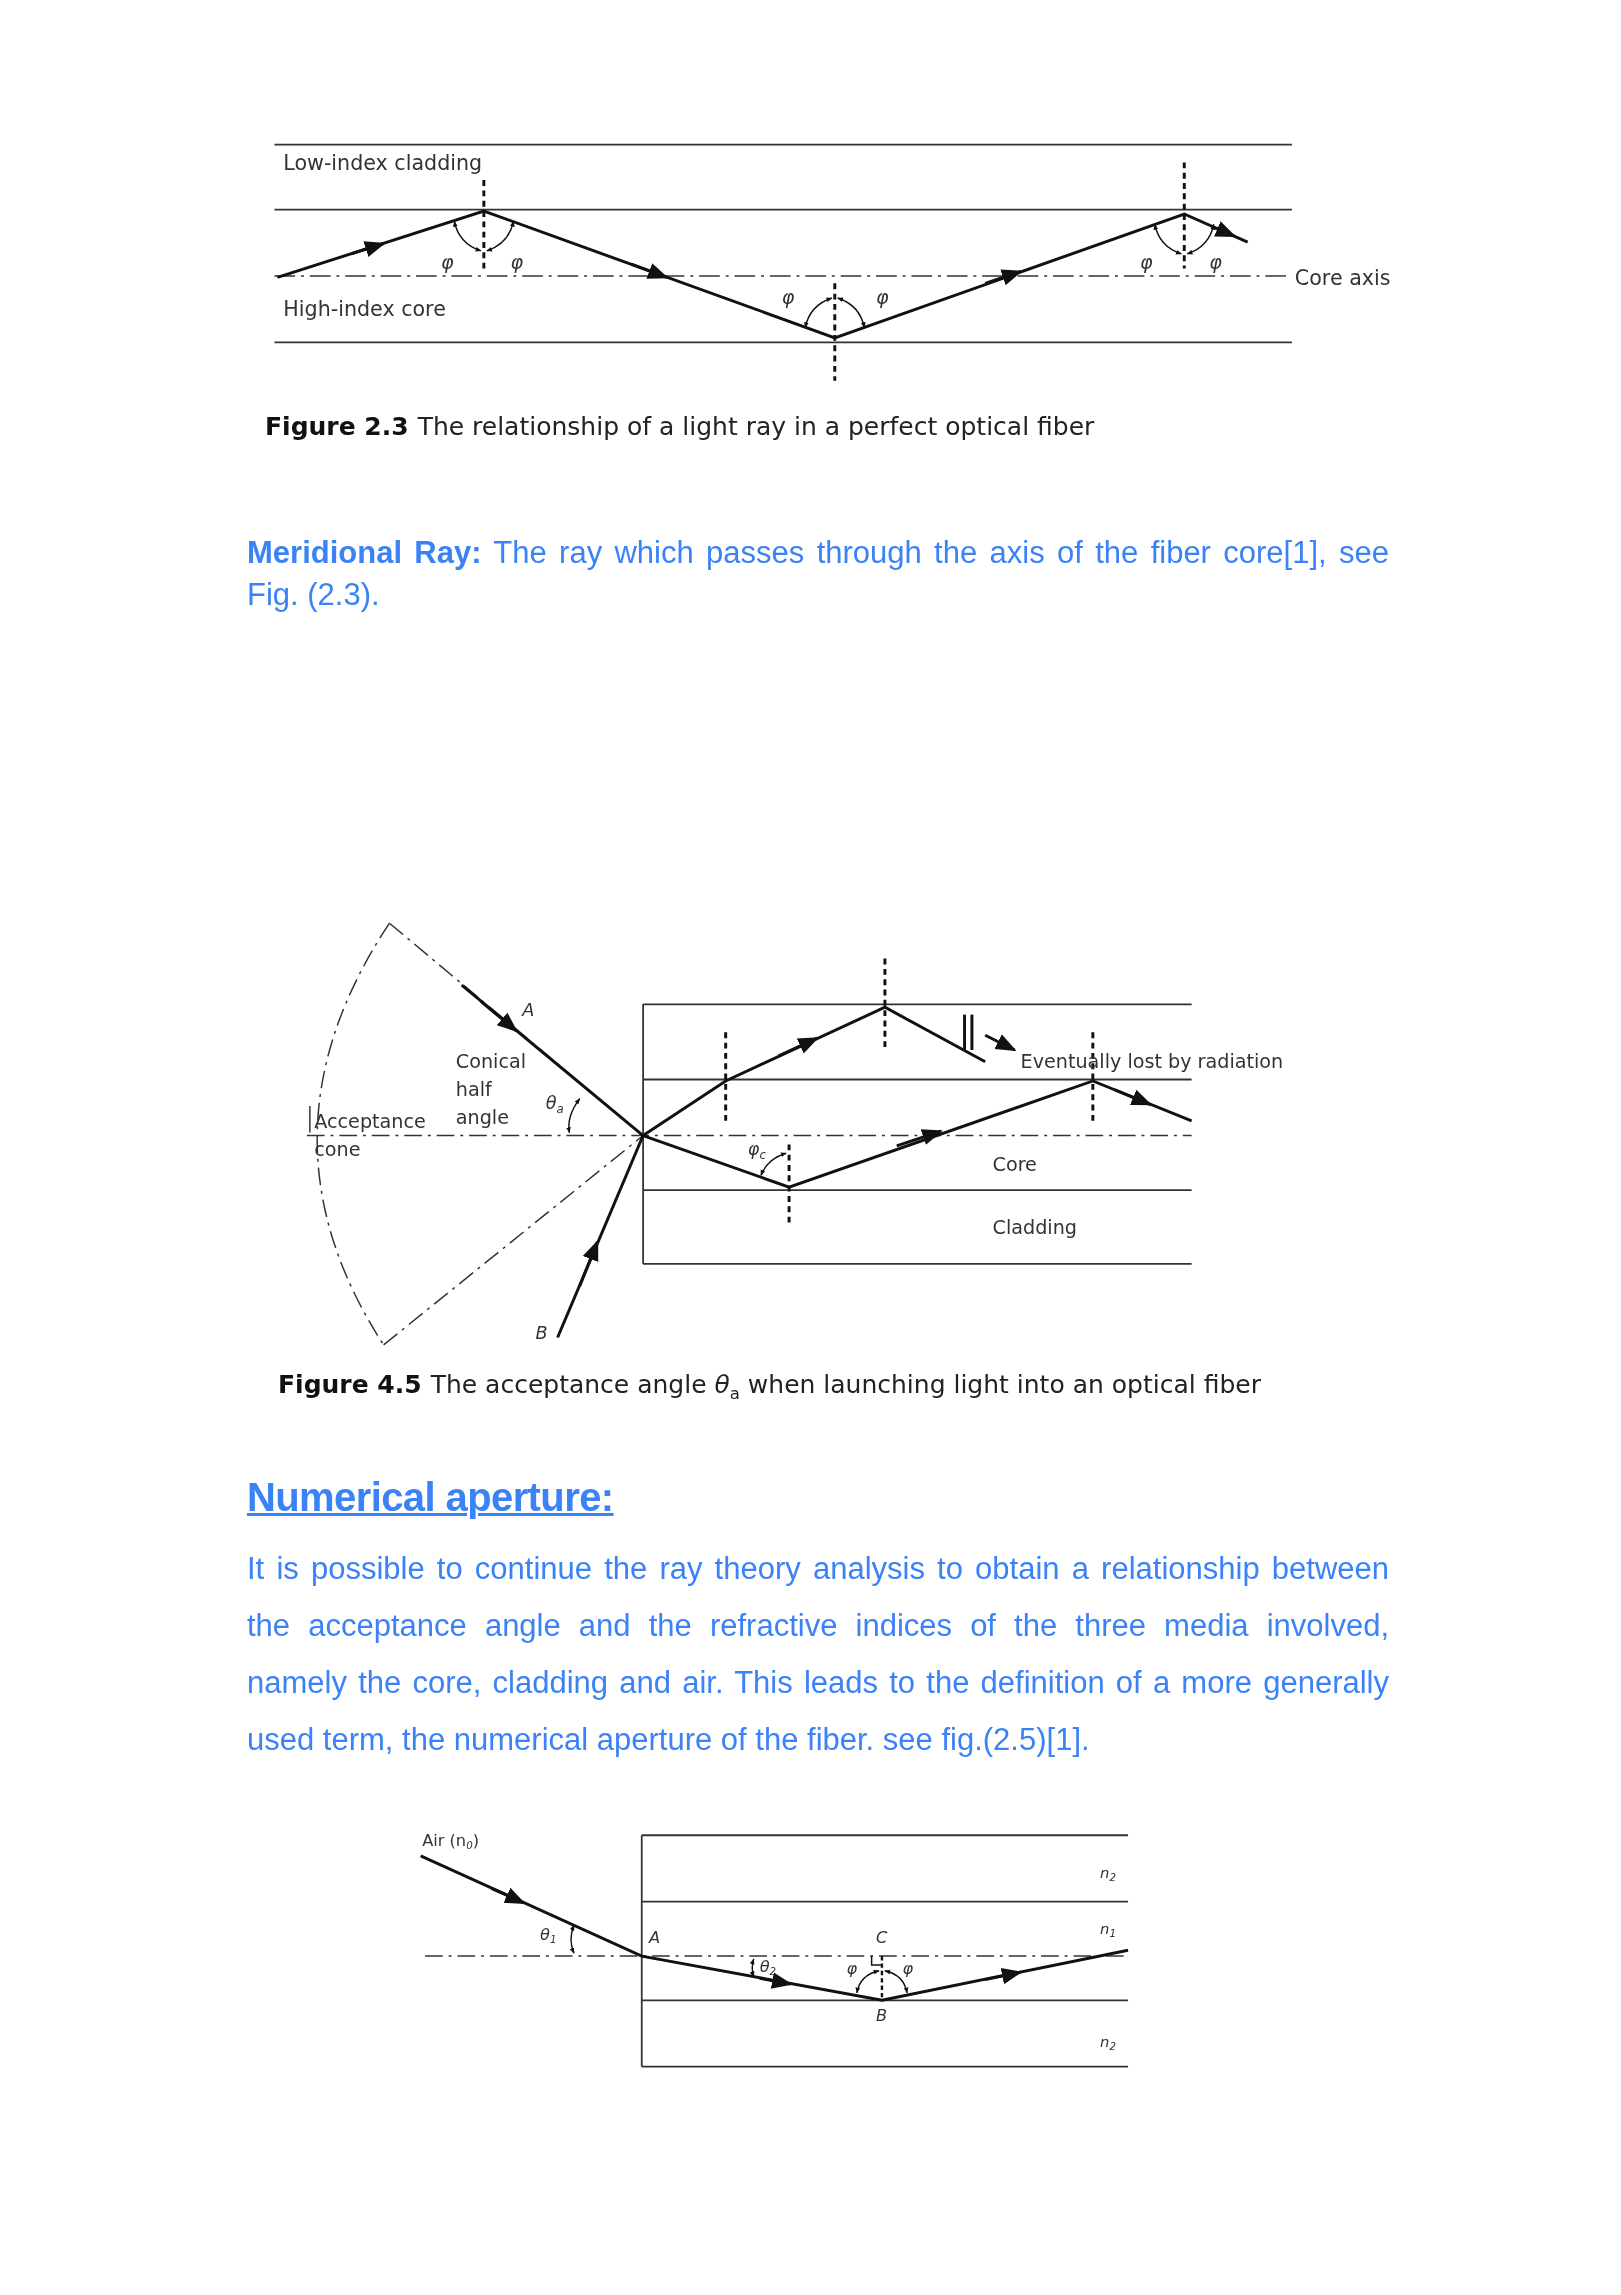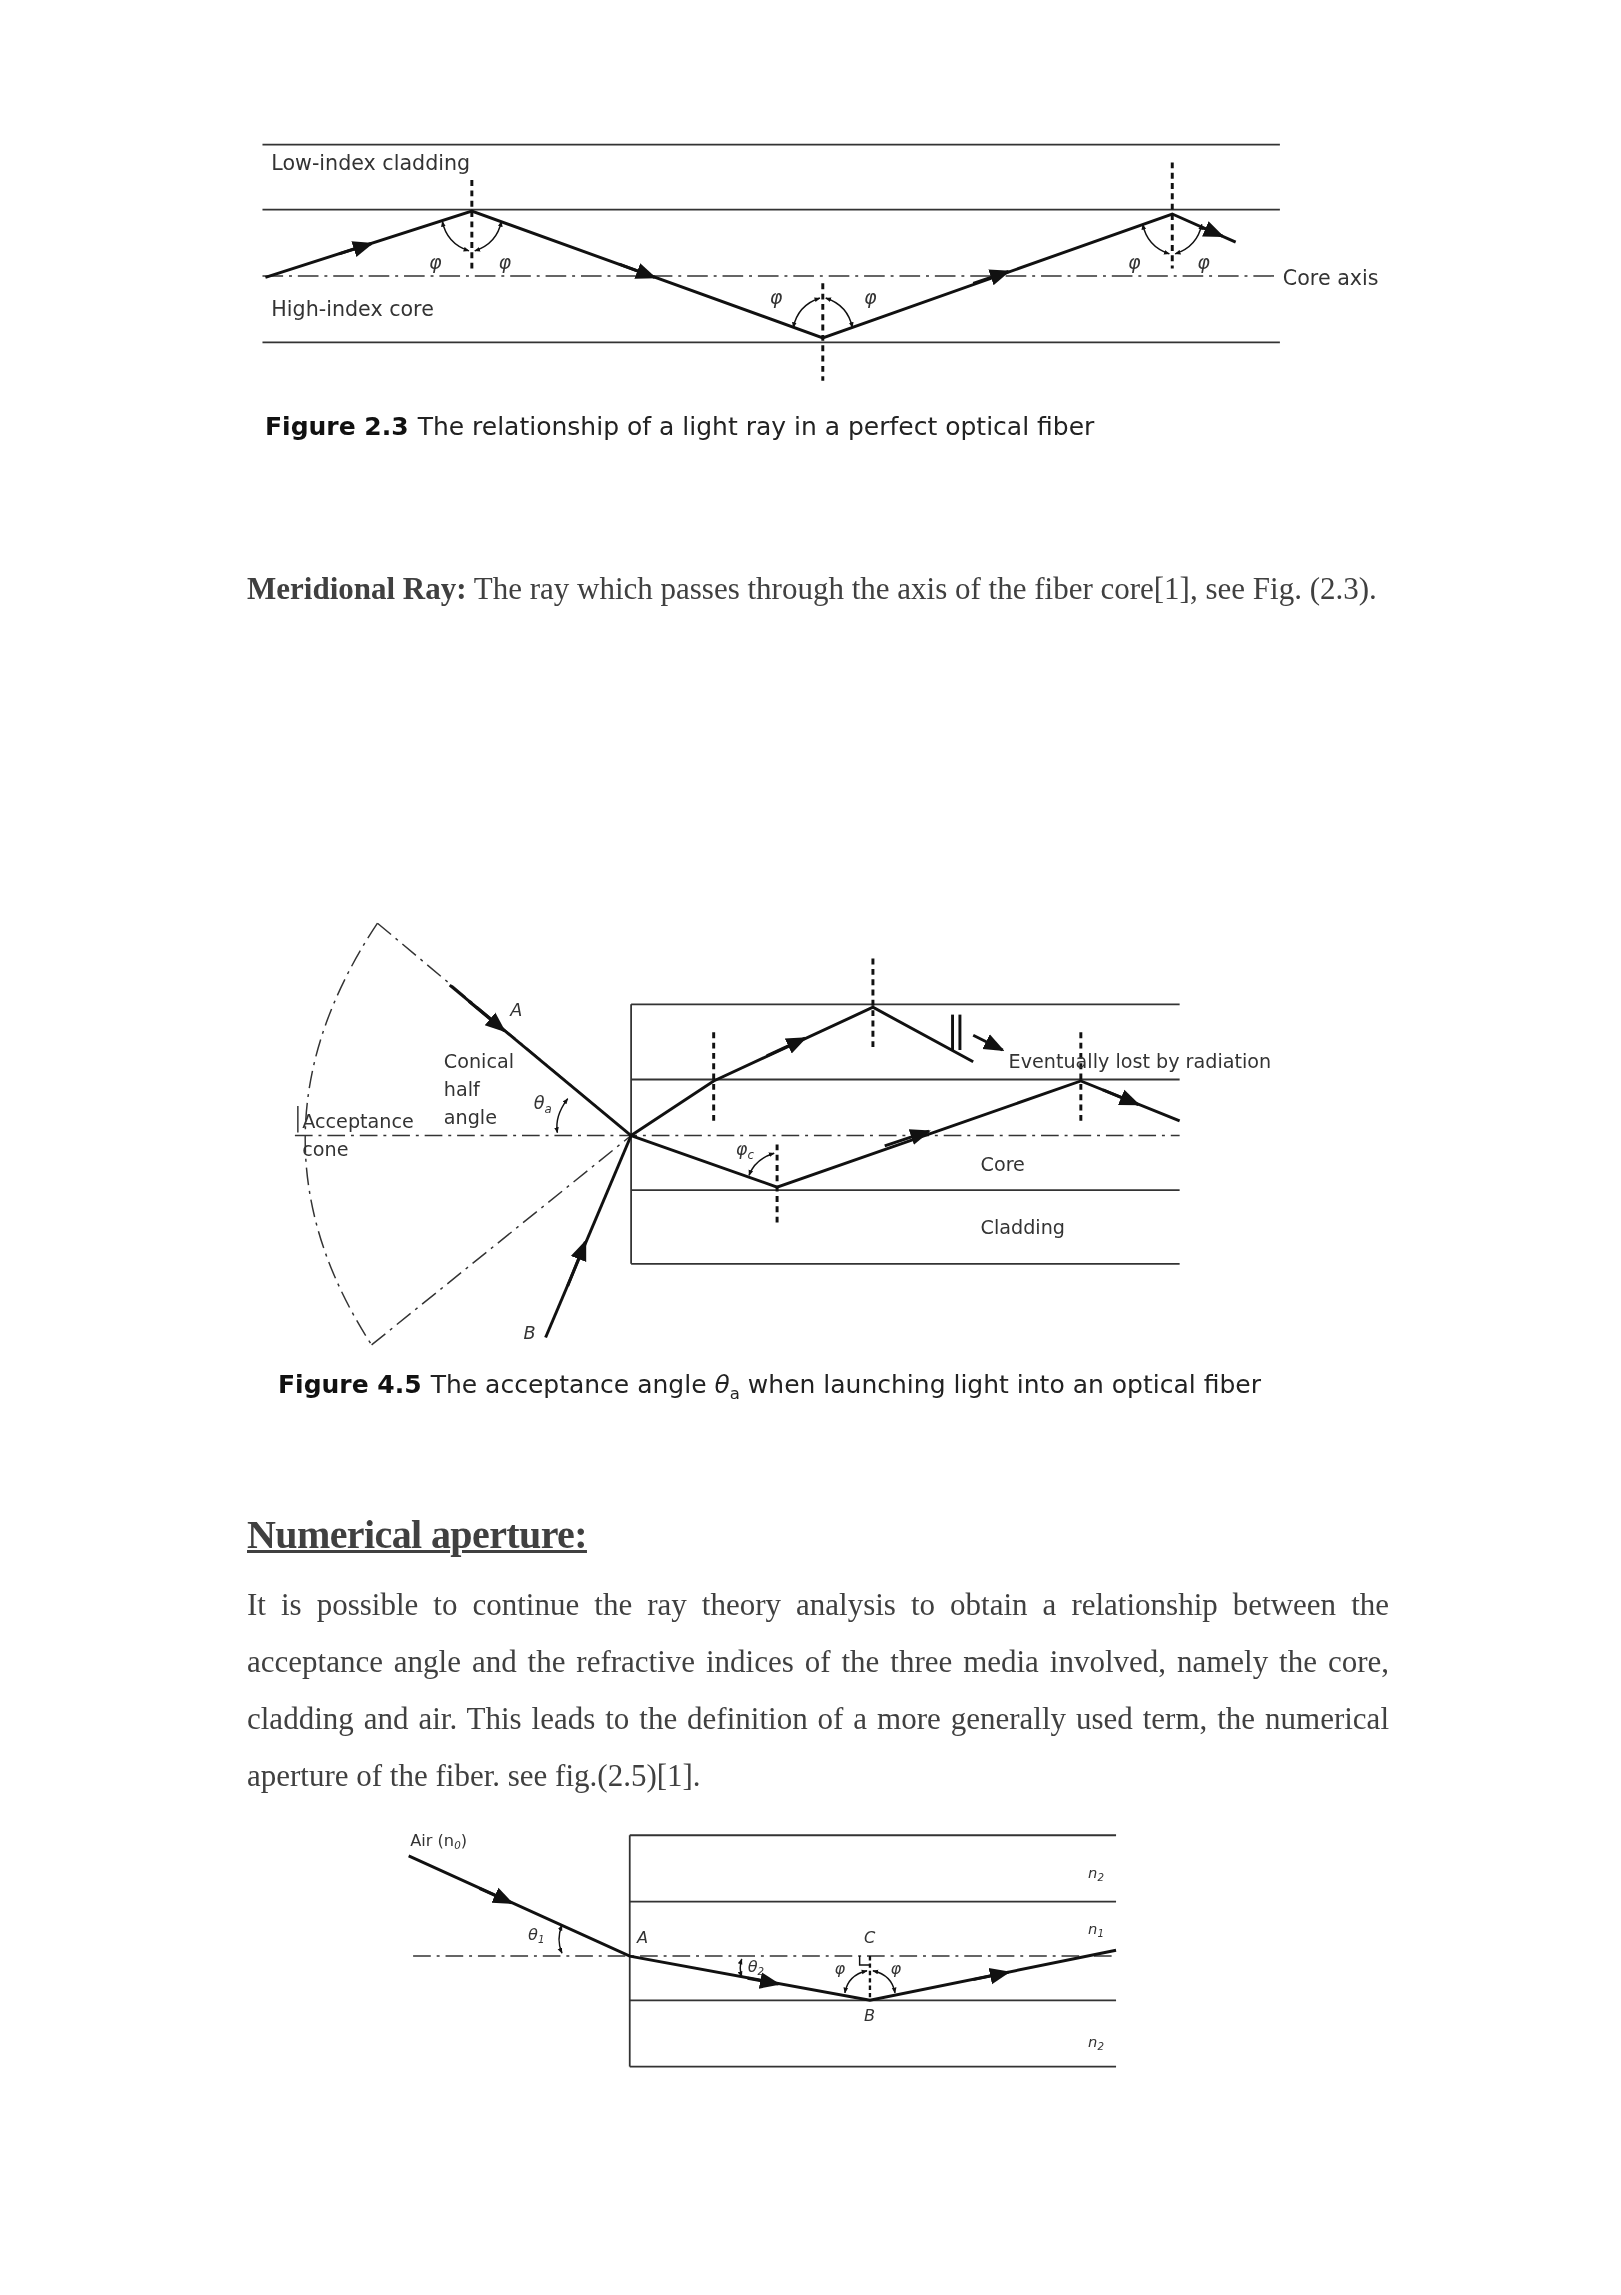--- a/index.html
+++ b/index.html
@@ -1,20 +1,20 @@
 <!DOCTYPE html>
 <html style="font-size:10px"><head>
 <meta charset="utf-8">
 <style>
   html, body { margin:0; padding:0; background:#ffffff; }
   body { width:1622px; height:2295px; position:relative; overflow:hidden; }
   .page { position:absolute; left:0; top:0; width:1622px; height:2295px; background:#fff; }
-  .fig { position:absolute; left:0; width:1562px; }
+  .fig { position:absolute; left:12px; width:1562px; }
   .fig svg { position:absolute; left:0; top:0; }
-  .serif { font-family:Liberation Serif, serif; color:#404040;margin-top:36px; }
+  .serif { font-family:Liberation Sans, sans-serif; color:#3b82f6; }
   .sans { font-family:"DejaVu Sans", "Liberation Sans", sans-serif; }
   .para { position:absolute; left:247px; width:1142px; font-size:31px; line-height:57px; text-align:justify; text-align-last:left; }
   .para b { font-weight:bold; }
   .ul { text-decoration:underline; text-decoration-thickness:2.5px; font-weight:bold; }
   .heading { position:absolute; left:247px; font-size:40px; font-weight:bold; text-decoration:underline; text-decoration-thickness:3.2px; letter-spacing:-0.6px; }
   .caption { position:absolute; font-size:25px; color:#222; }
   .caption .num { font-weight:bold; color:#111; margin-right:9px; }
   svg text { font-family:"DejaVu Sans", "Liberation Sans", sans-serif; fill:#333; }
   svg .it { font-style:italic; }
 </style>

